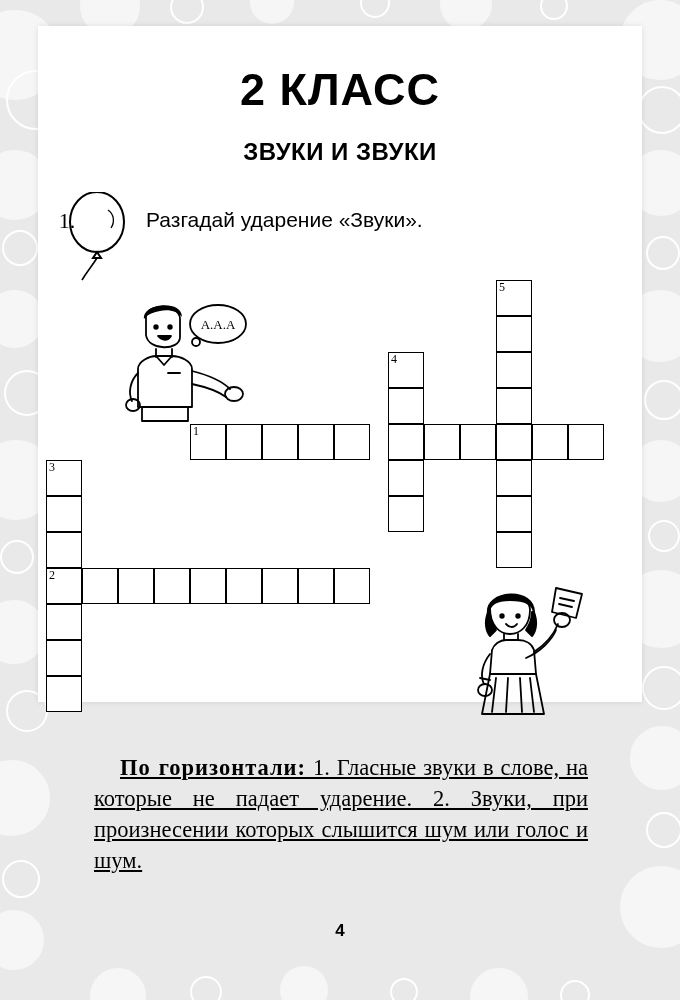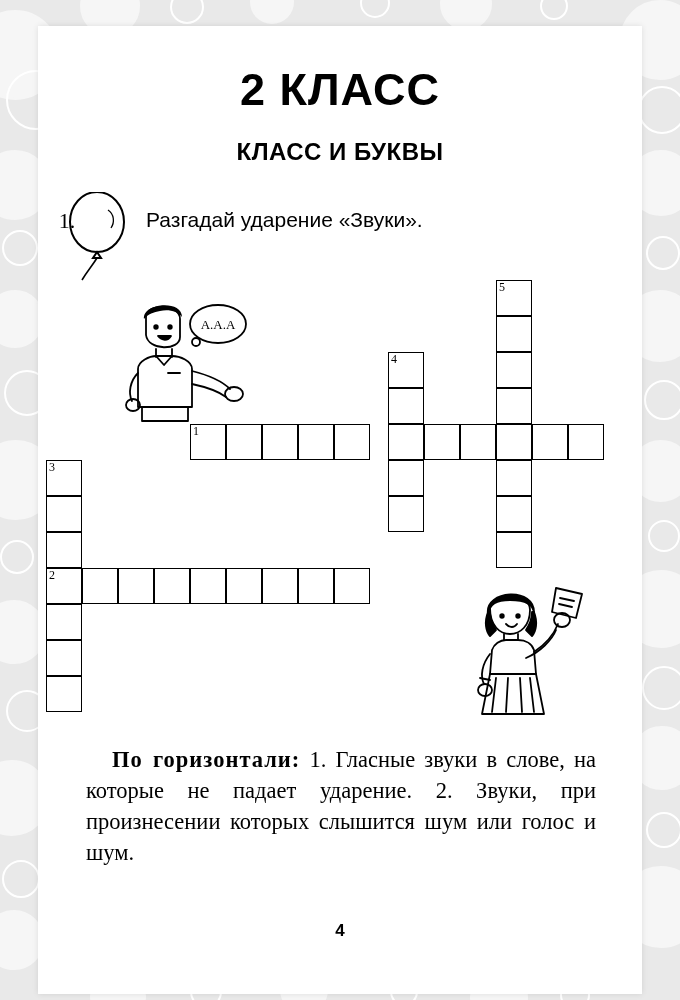--- a/index.html
+++ b/index.html
@@ -34,21 +34,21 @@
   }
   .bubble.solid {
     background: #f6f6f6;
     border-color: #f6f6f6;
   }
   .sheet {
     position: absolute;
     left: 38px;
     top: 26px;
     width: 604px;
-    height: 968px;
+    height: 676px;
     background: #ffffff;
     box-shadow: 0 0 6px rgba(0,0,0,0.10);
   }
   .grade-title {
     margin: 0;
     padding-top: 38px;
     text-align: center;
     font-family: "Liberation Sans", sans-serif;
     font-weight: bold;
     font-size: 45px;
@@ -130,22 +130,23 @@
     font-size: 22.5px;
     line-height: 31px;
     text-align: justify;
     color: #000;
   }
   .answers .lead {
     font-weight: bold;
     letter-spacing: 1px;
   }
   .answers p {
-    margin: 0;
+    margin: 8px;
     text-indent: 26px;
+    text-decoration: underline;
   }
   .page-number {
     position: absolute;
     left: 0;
     right: 0;
     top: 895px;
     text-align: center;
     font-family: "Liberation Sans", sans-serif;
     font-weight: bold;
     font-size: 17px;
@@ -197,21 +198,21 @@
     <div class="bubble" style="left:190px;  top:976px;  width:32px;  height:32px;"></div>
     <div class="bubble solid" style="left:280px;  top:966px;  width:48px;  height:48px;"></div>
     <div class="bubble" style="left:390px;  top:978px;  width:28px;  height:28px;"></div>
     <div class="bubble solid" style="left:470px;  top:968px;  width:58px;  height:58px;"></div>
     <div class="bubble" style="left:560px;  top:980px;  width:30px;  height:30px;"></div>
   </div>
 
   <div class="sheet">
 
     <h1 class="grade-title">2 КЛАСС</h1>
-    <h2 class="section-title">КЛАСС И БУКВЫ</h2>
+    <h2 class="section-title">ЗВУКИ И ЗВУКИ</h2>
 
     <div class="task-row">
       <svg class="balloon" viewBox="0 0 66 90" xmlns="http://www.w3.org/2000/svg">
         <ellipse cx="29" cy="30" rx="27" ry="30" fill="#ffffff" stroke="#000000" stroke-width="2"></ellipse>
         <path d="M29 60 l-4 6 l8 0 z" fill="#ffffff" stroke="#000000" stroke-width="2"></path>
         <path d="M29 66 C 24 74, 20 78, 14 88" fill="none" stroke="#000000" stroke-width="1.6"></path>
         <path d="M40 18 C 46 22, 47 30, 43 36" fill="none" stroke="#000000" stroke-width="1.3"></path>
       </svg>
       <div class="balloon-number">1.</div>
       <div class="task-text">Разгадай ударение «Звуки».</div>

